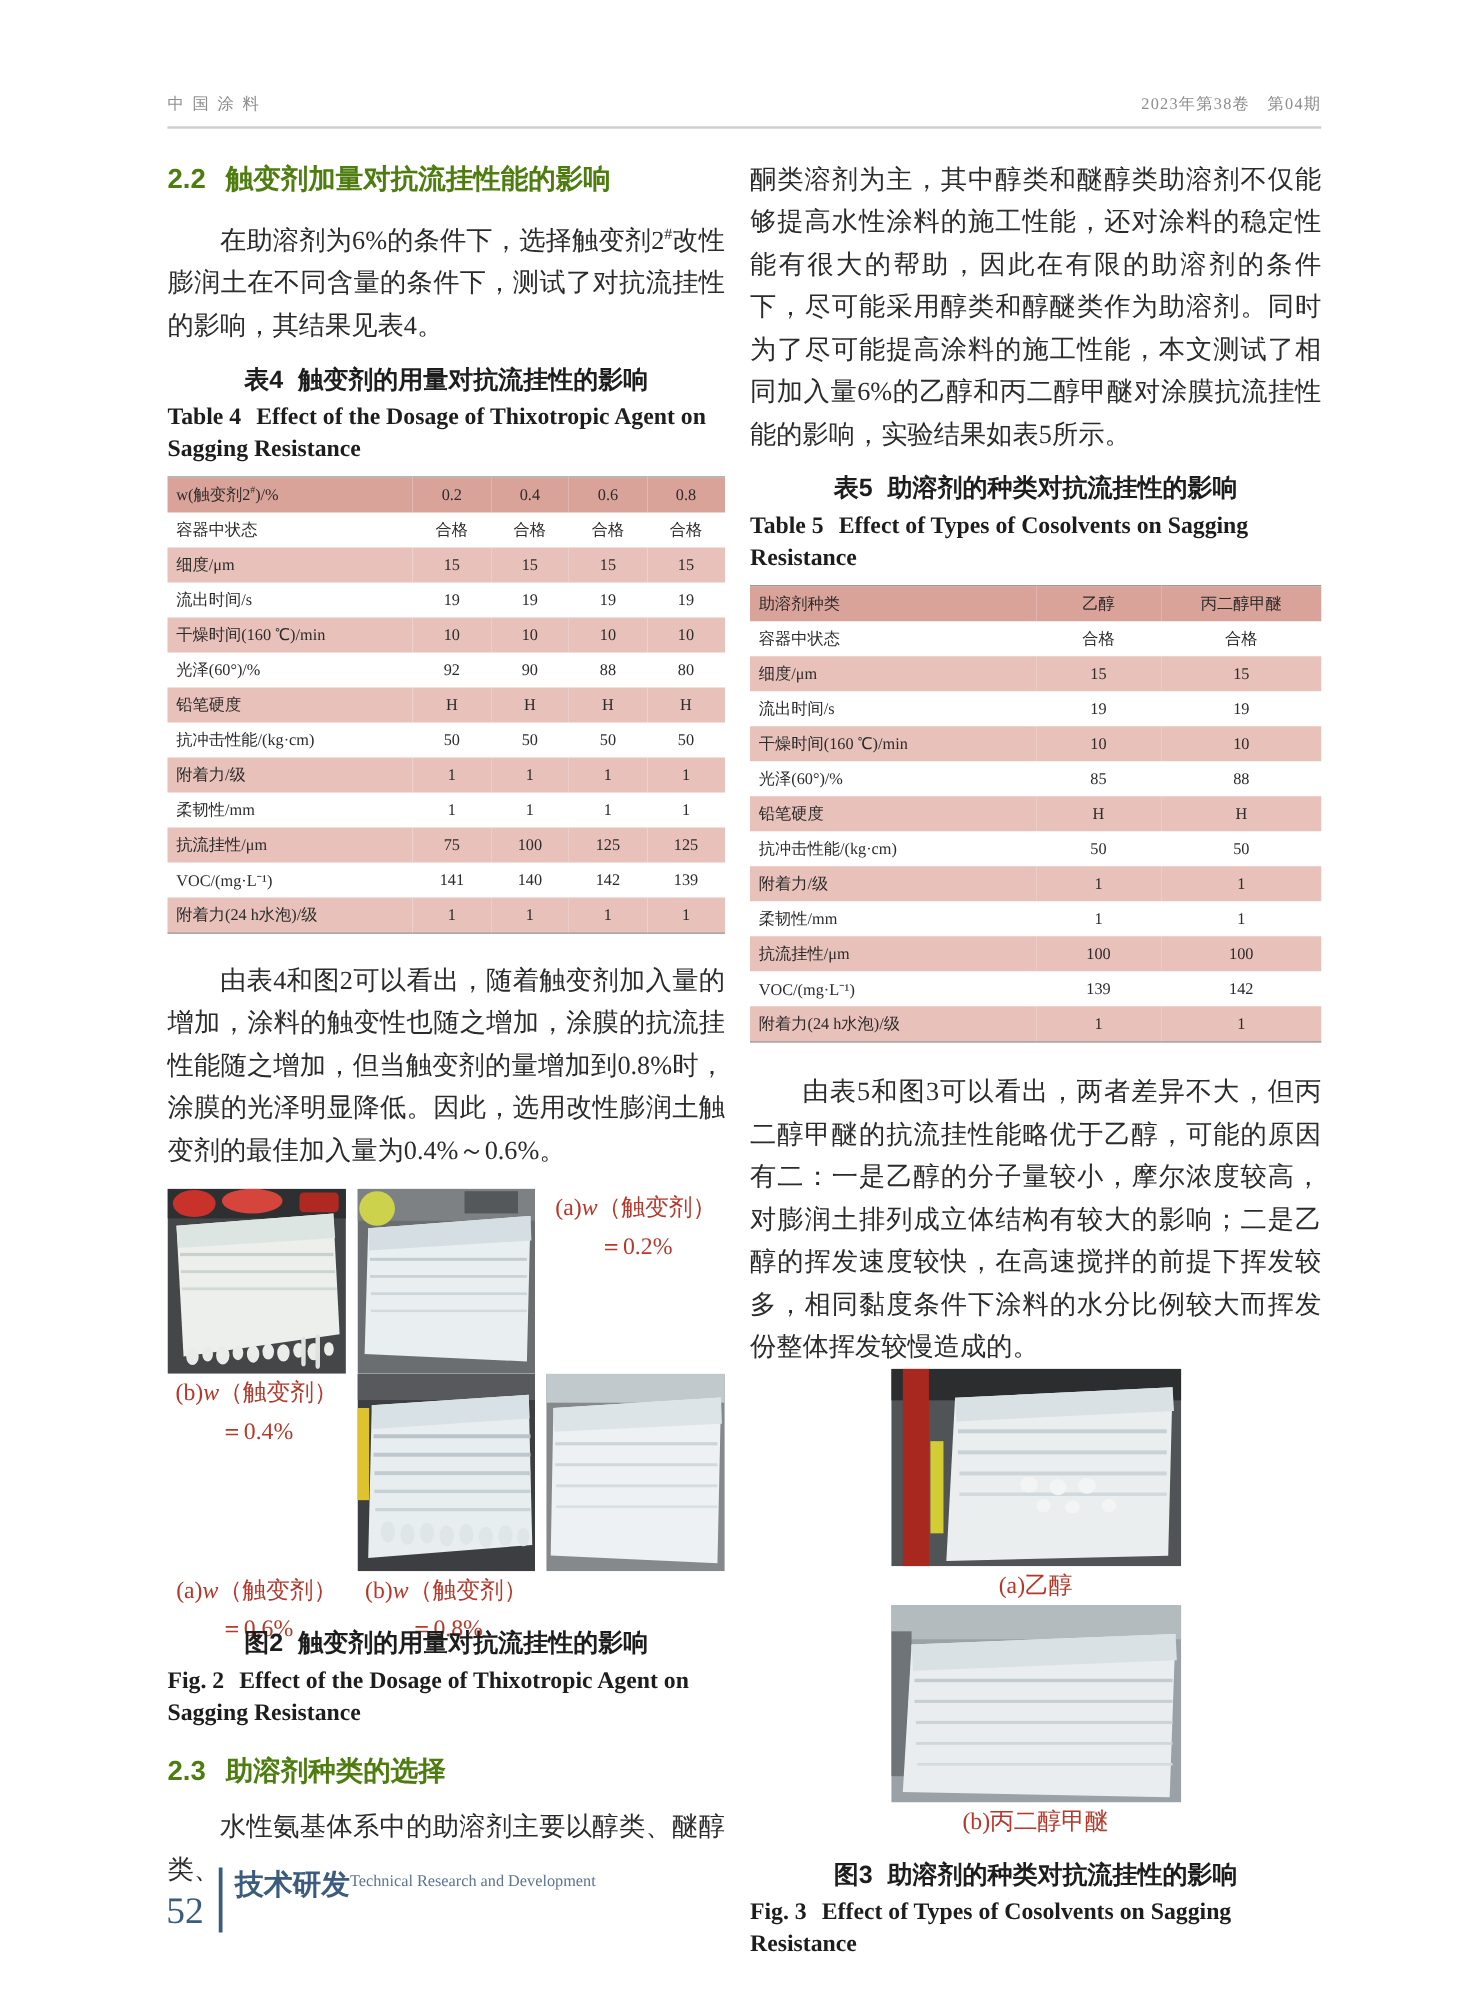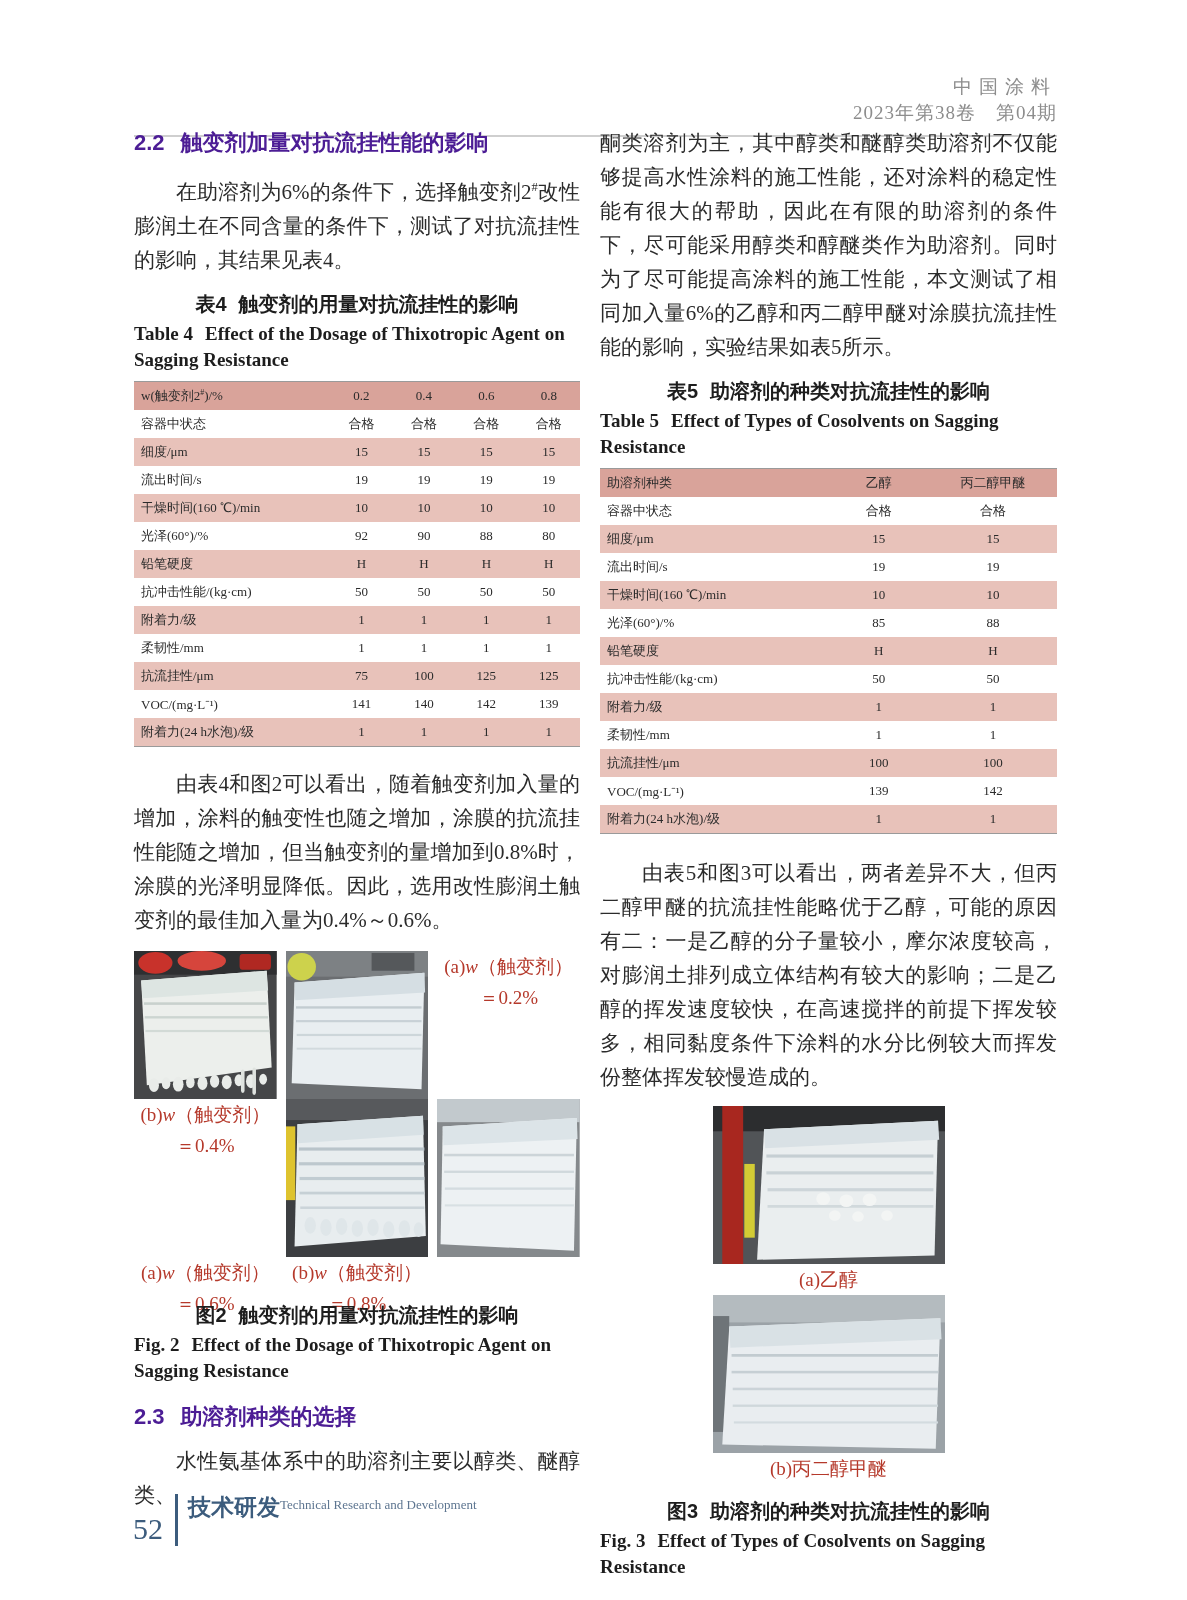--- a/index.html
+++ b/index.html
@@ -2,30 +2,30 @@
 <html><head>
 <meta charset="utf-8">
 <style>
   html,body { margin:0; padding:0; background:#ffffff; }
   .page { position:relative; width:1187px; height:1600px; background:#ffffff; overflow:hidden;
           font-family:"Liberation Serif", serif; color:#2b2b2b; }
 
   
   .pagehead { position:absolute; left:134px; right:130px; top:74px; display:flex;
               justify-content:space-between; align-items:flex-end; padding-bottom:9px;
-              border-bottom:2px solid #cfcfcf; color:#8d8d8d; font-size:19px;flex-direction:column; }
+              border-bottom:2px solid #cfcfcf; color:#8d8d8d; font-size:13px; }
   .pagehead .jn { letter-spacing:7px; }
   .pagehead .iss { letter-spacing:1px; }
 
   
   .col { position:absolute; top:128px; }
   .col.left  { left:134px; width:446px; }
   .col.right { left:600px; width:457px; top:126px; }
 
-  .sec { font-family:"Liberation Sans", sans-serif; font-weight:bold; color:#4c1d95;
+  .sec { font-family:"Liberation Sans", sans-serif; font-weight:bold; color:#4d7c0f;
          font-size:22px; line-height:30px; margin:0 0 12px 0; }
   .sec .n { margin-right:16px; }
 
   .body { font-size:21px; line-height:34px; text-align:justify; margin:0; }
   .ind { text-indent:2em; }
   .mt { margin-top:20px; }
   sup { font-size:60%; }
 
   .tcap-zh, .figcap-zh { font-family:"Liberation Sans", sans-serif; font-weight:bold; font-size:20px;
              text-align:center; margin:14px 0 3px 0; color:#1d1d1d; line-height:27px; }
@@ -45,21 +45,21 @@
   .t5 .v1  { width:22%; }
 
   .figgrid { display:grid; grid-template-columns:1fr 1fr 1fr; column-gap:9px; margin-top:14px; }
   .ph { display:block; width:100%; }
   .ph svg { display:block; width:100%; height:100%; }
   .ph1 { height:148px; }
   .ph2 { height:158px; }
   .subcap { text-align:center; color:#b5392b; font-size:19px; line-height:31px; height:31px; }
   .subcap i { font-style:italic; }
 
-  .fig3wrap { width:232px; margin:12px auto 0 auto; }
+  .fig3wrap { width:232px; margin:1px auto 0 auto; }
   .fig3wrap .ph { height:158px; }
 
   .pagefoot { position:absolute; left:133px; top:1494px; display:flex; align-items:stretch; height:52px; }
   .pf-num { font-size:30px; color:#3c5c7d; align-self:flex-end; line-height:34px; margin-right:12px; }
   .pf-bar { width:3px; background:#3c5c7d; margin-right:10px; }
   .pf-txt { display:flex; flex-direction:row; justify-content:center; }
   .pf-zh { font-family:"Liberation Sans", sans-serif; font-weight:bold; font-size:23px;
            color:#3c5c7d; line-height:26px; }
   .pf-en { font-size:13px; color:#5d7590; margin-top:3px; }
 </style>

